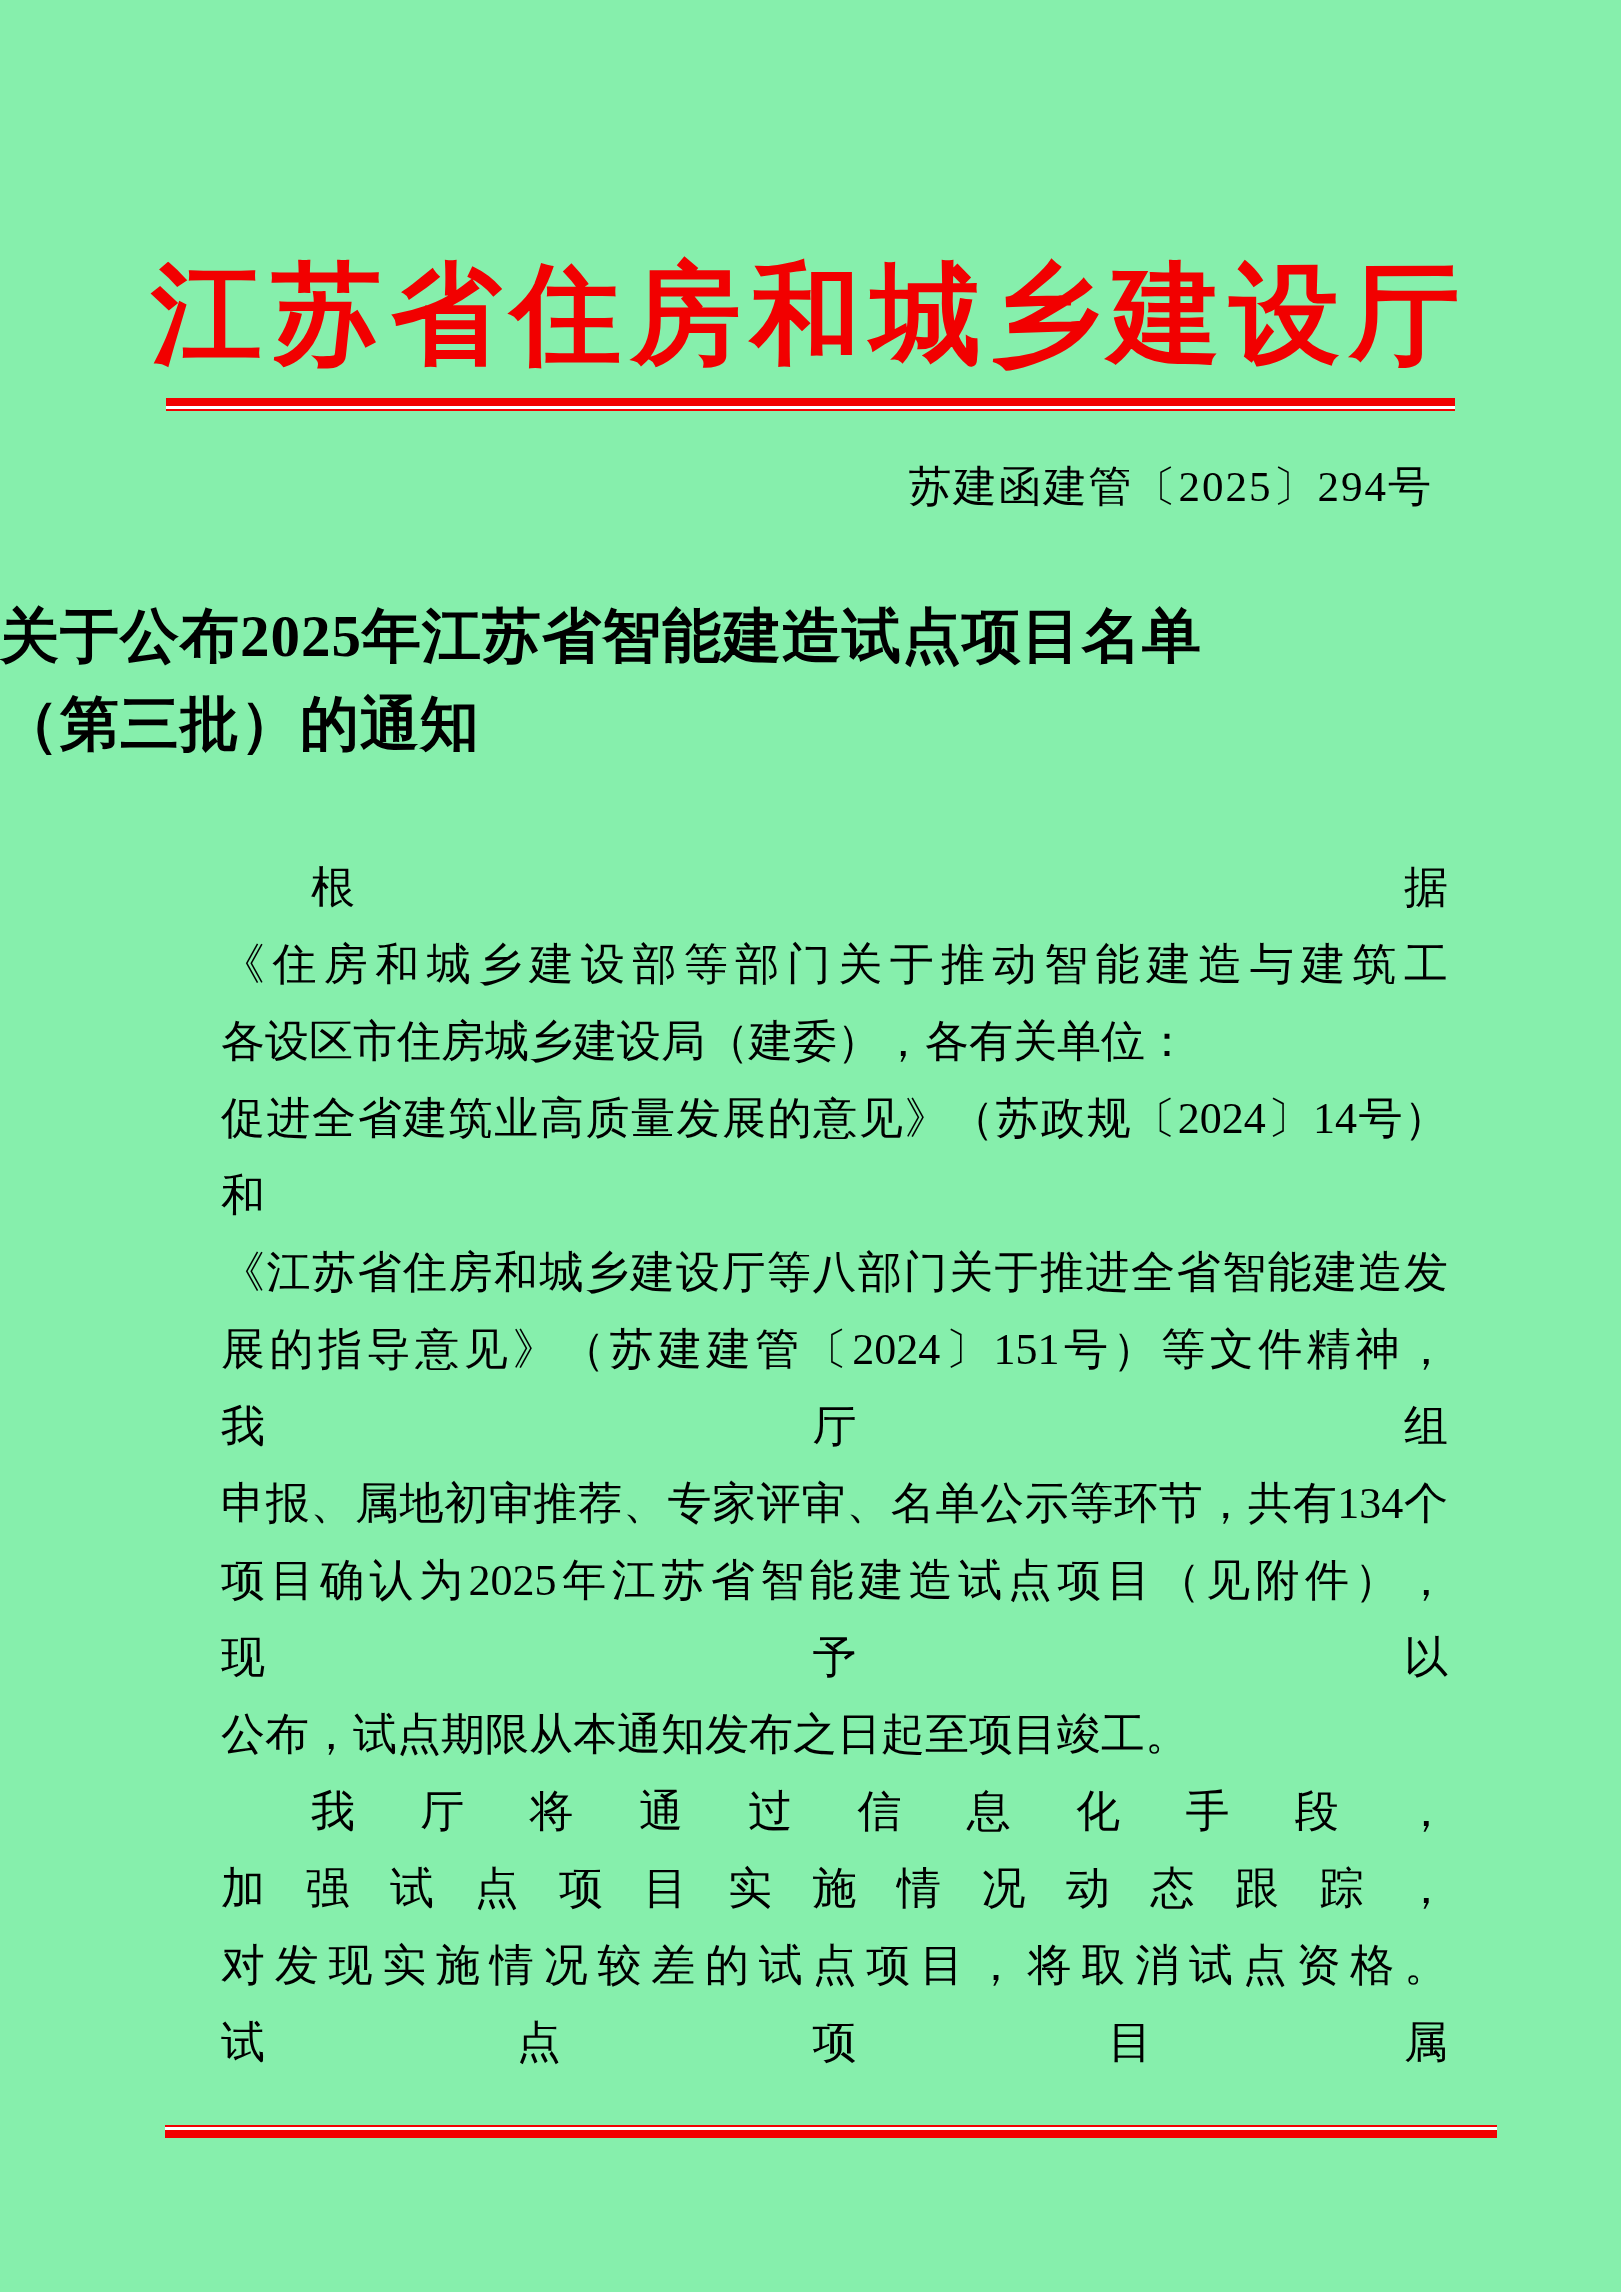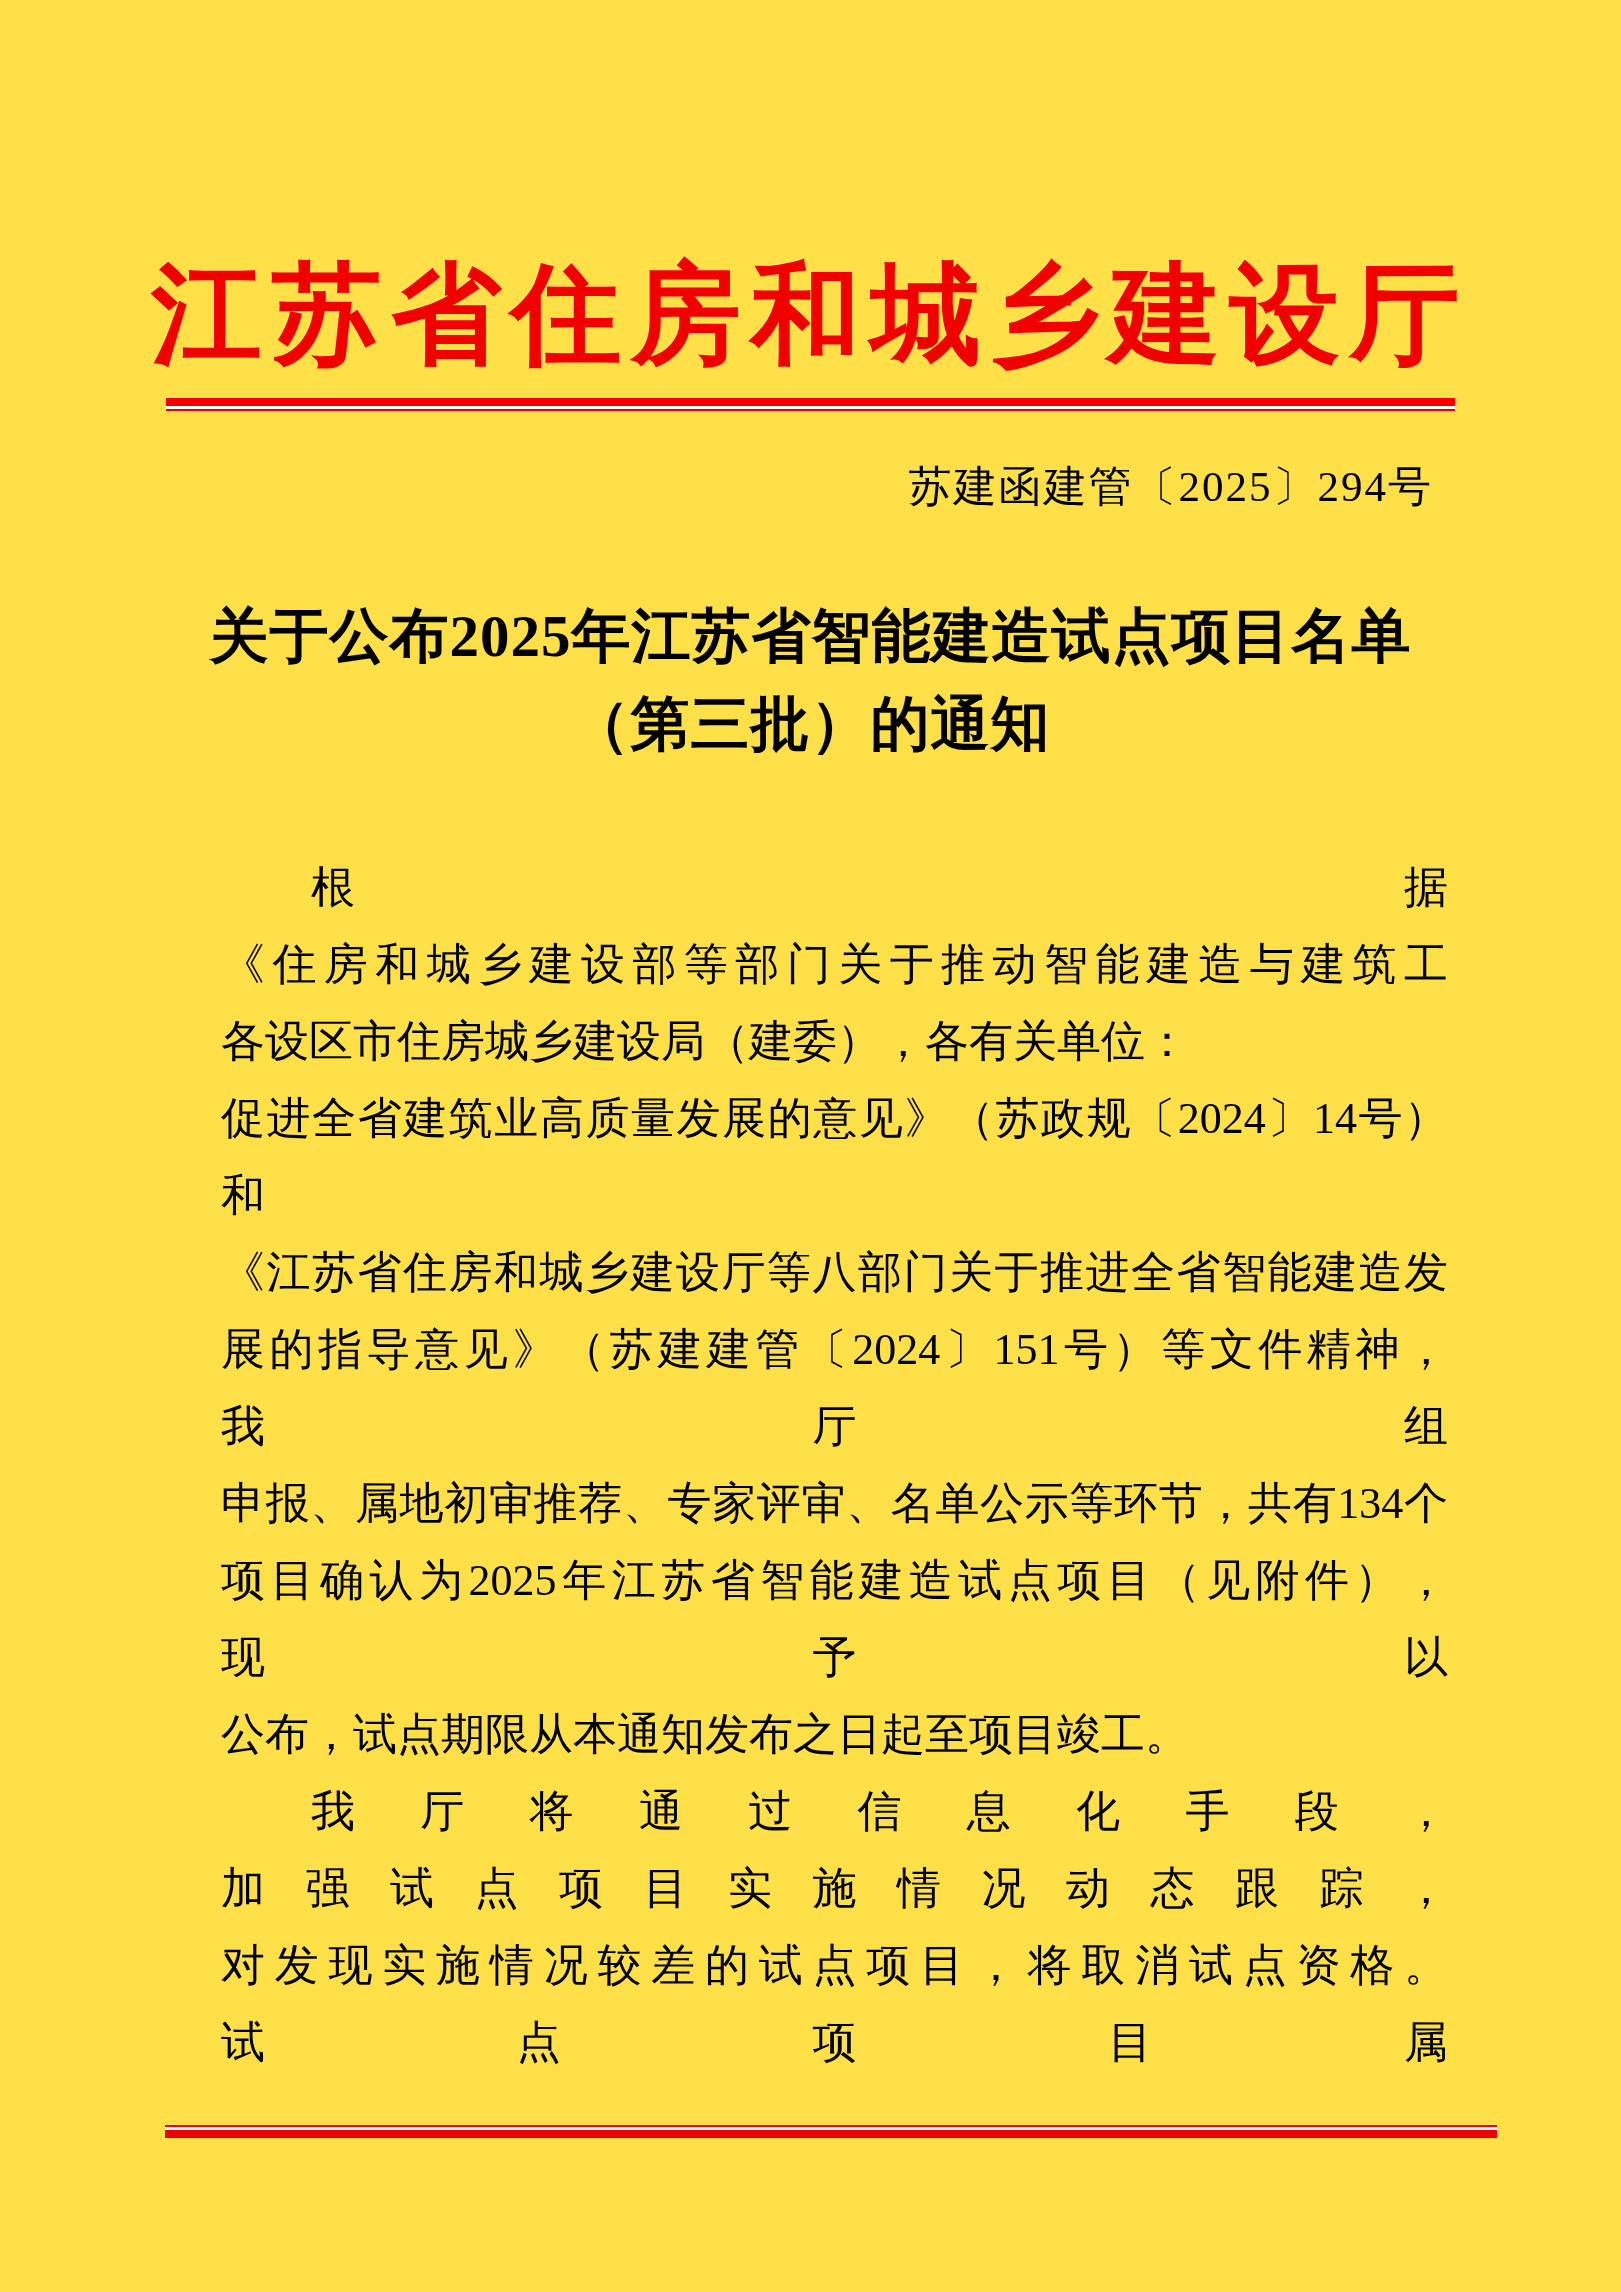--- a/index.html
+++ b/index.html
@@ -2,21 +2,21 @@
 <html><head>
 <meta charset="utf-8">
 <style>
   * { margin: 0; padding: 0; box-sizing: border-box; }
   html, body { background: #e8e8e8; }
   .page {
     position: relative;
     width: 1621px;
     height: 2293px;
     margin: 0 auto;
-    background: #fde047;
+    background: #86efac;
     overflow: hidden;
     font-family: "Liberation Serif", "DejaVu Serif", serif;
     color: #000000;
   }
   
   .agency {
     position: absolute;
     top: 247px;
     left: 0;
     width: 100%;
@@ -47,21 +47,20 @@
     line-height: 51px;
     letter-spacing: 2px;
     white-space: nowrap;
   }
   
   .title {
     position: absolute;
     top: 592px;
     left: 0;
     width: 100%;
-    text-align: center;
     font-weight: bold;
     font-size: 59px;
     line-height: 88px;
     letter-spacing: 1px;
   }
   
   .body-text {
     position: absolute;
     top: 849px;
     left: 221px;

